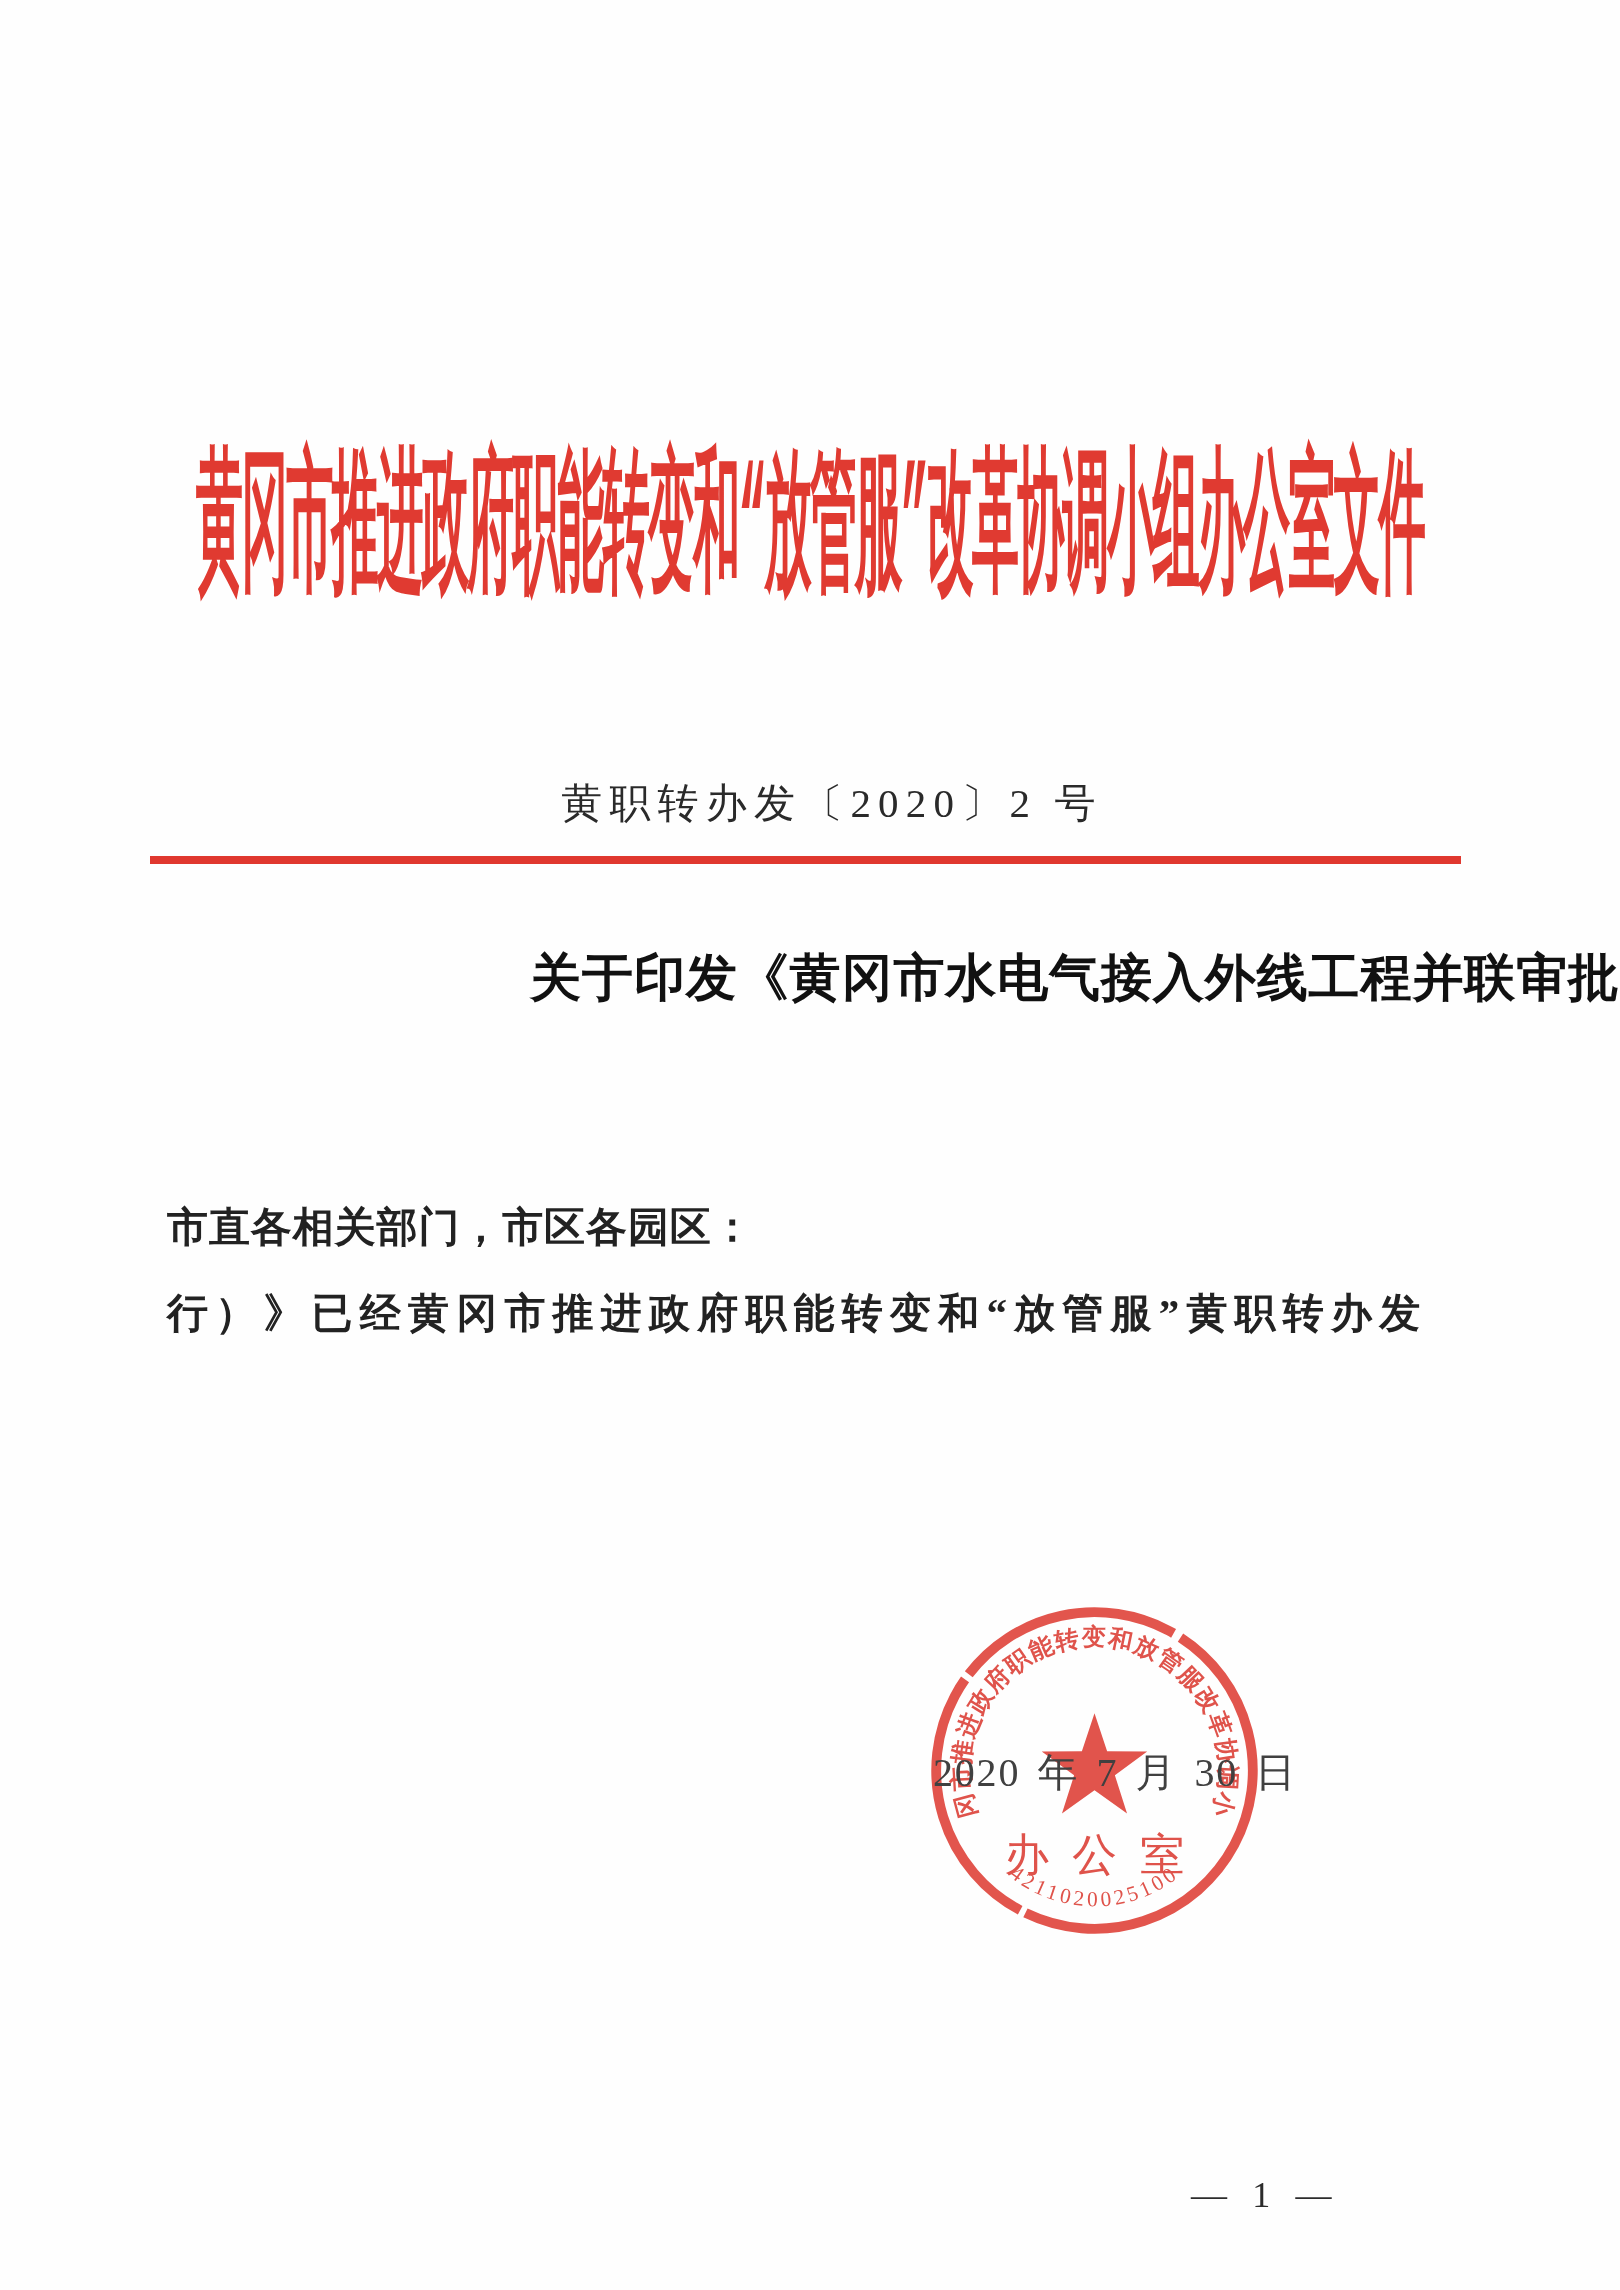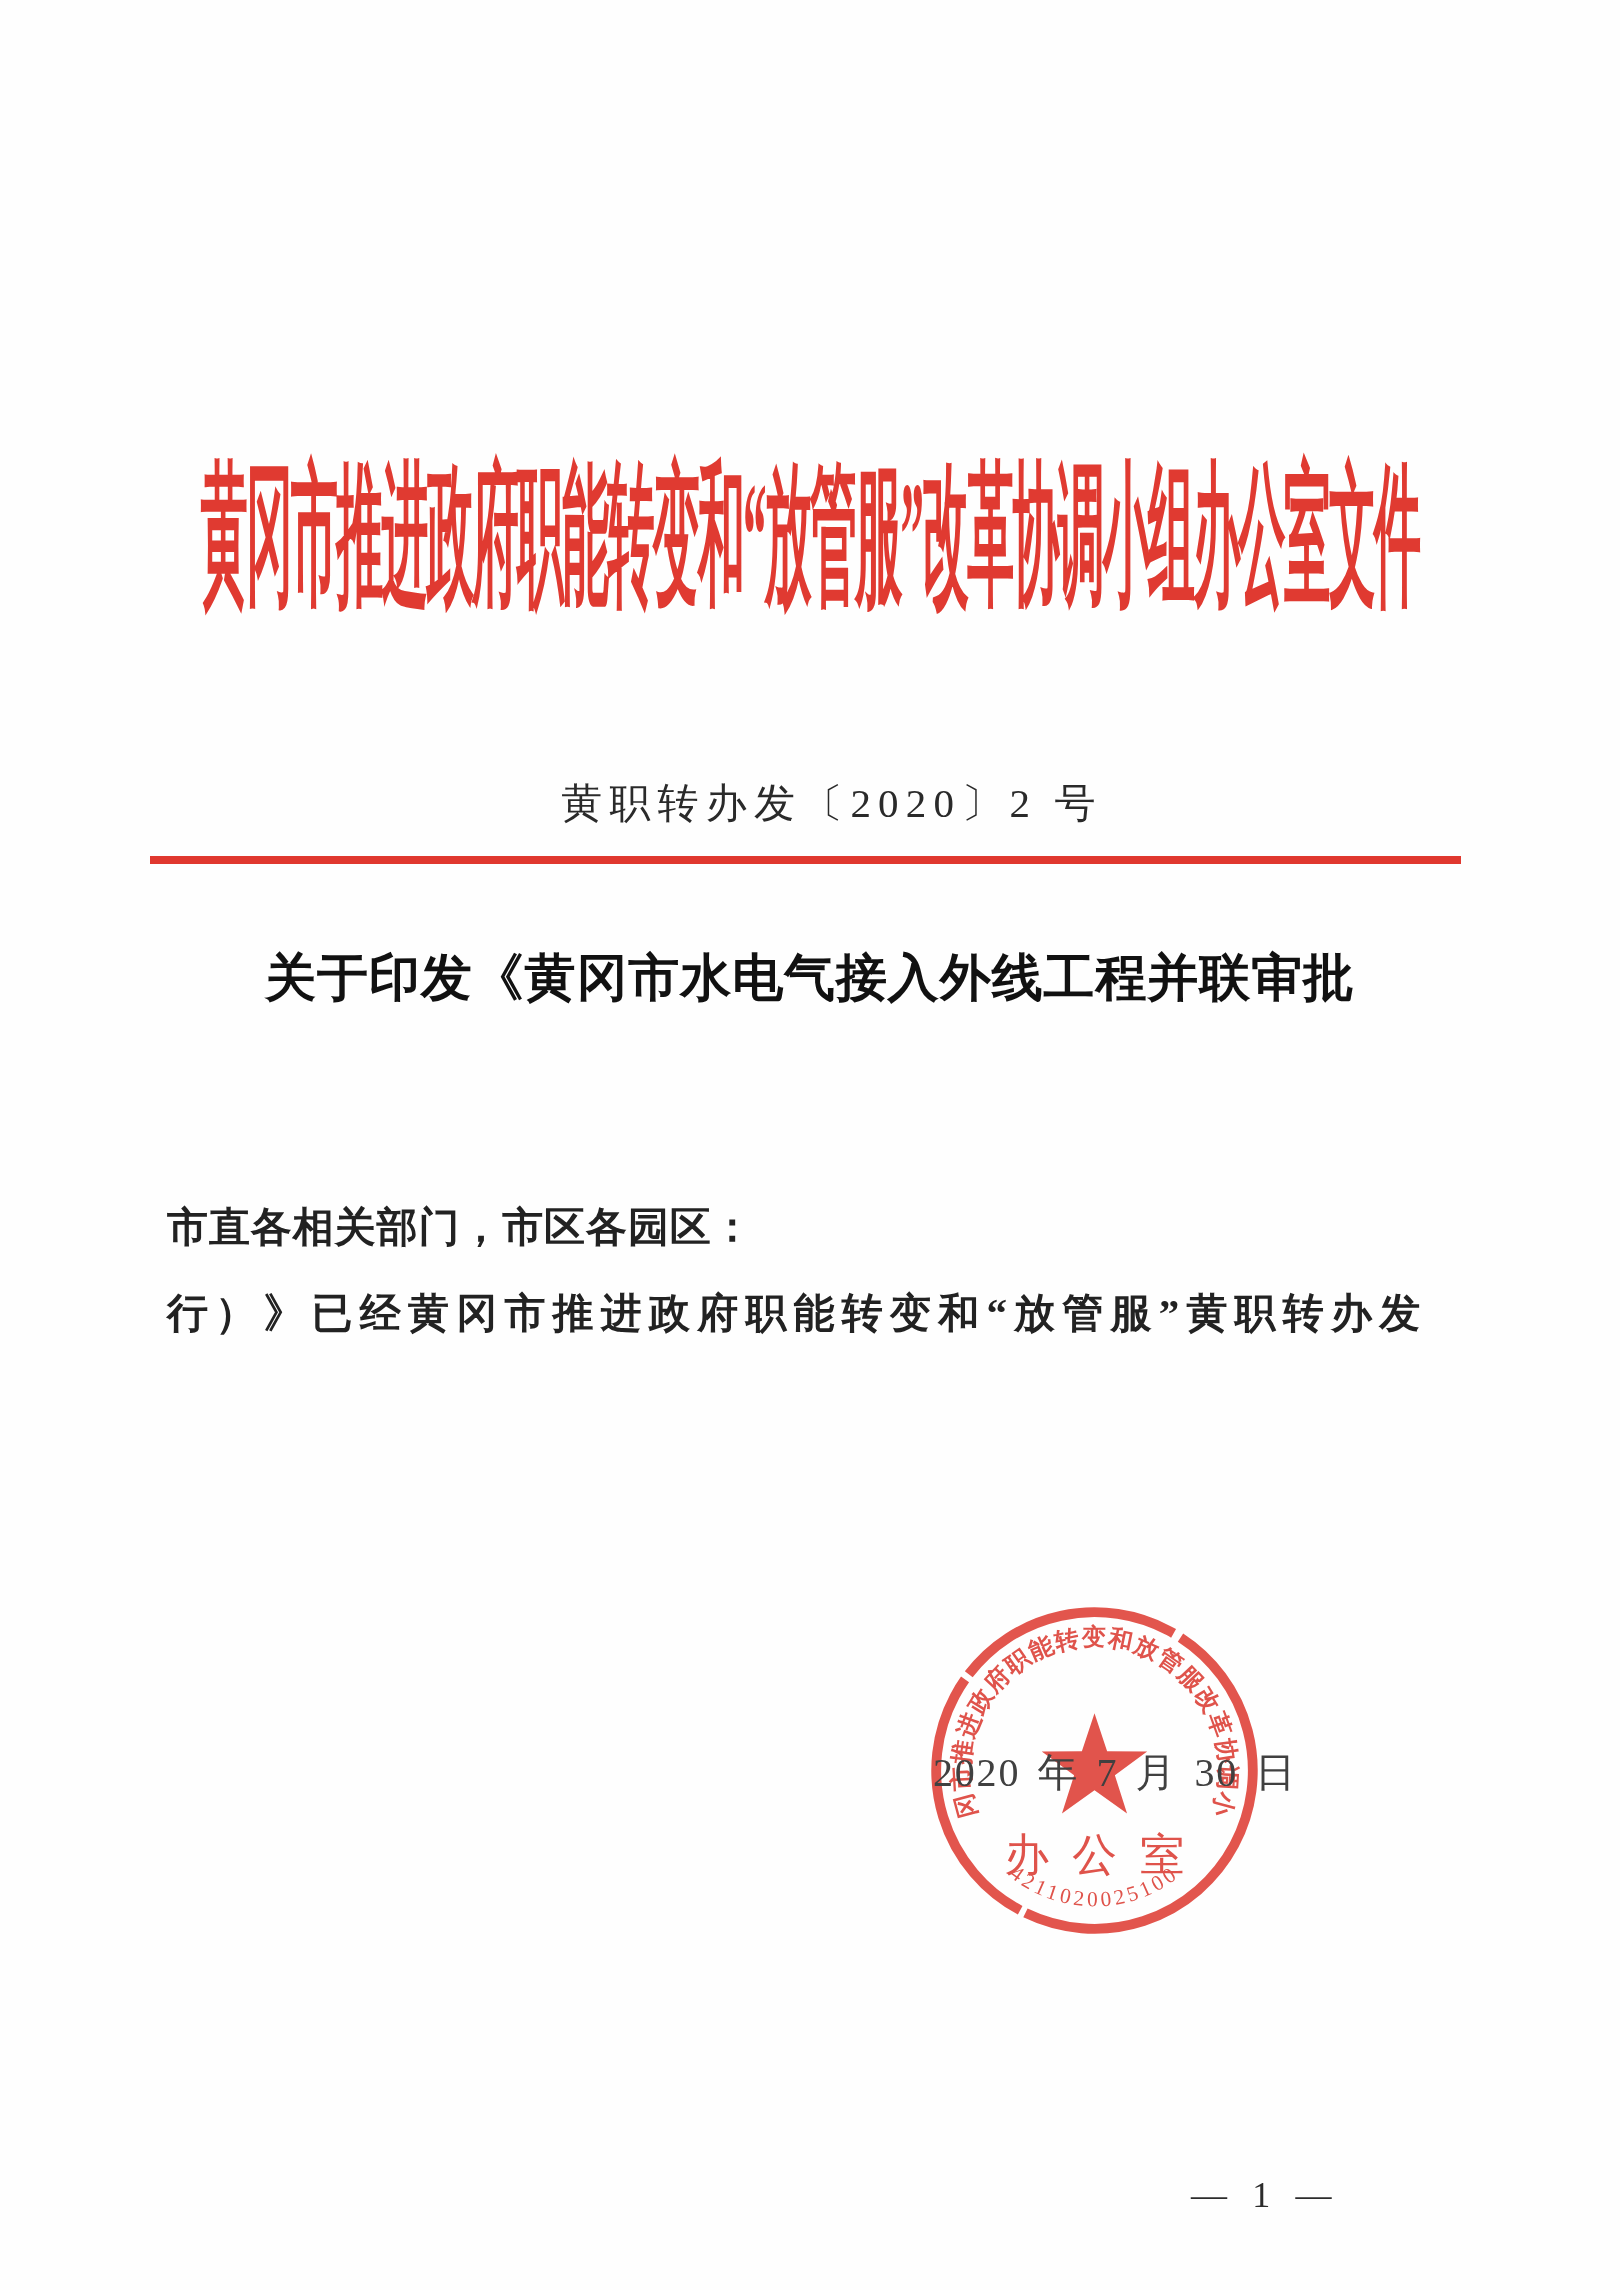--- a/index.html
+++ b/index.html
@@ -8,22 +8,22 @@
     font-family: "Liberation Serif", "DejaVu Serif", serif;
     width: 1620px; height: 2291px; position: relative; overflow: hidden;
   }
   .page {
     position: absolute; left: 0; top: 0; width: 1620px; height: 2291px;
     background: #fefefe;
   }
 
   
   .org-header {
-    position: absolute; left: 0; top: 460px; width: 100%; height: 152px;
-    display: flex; align-items: center; justify-content: center;
+    position: absolute; left: 0; top: 446px; width: 100%; height: 152px;
+    display: flex; align-items: center; justify-content: center; font-family: Liberation Mono, monospace;
   }
   .org-header .org-title {
     font-size: 47px; font-weight: bold; color: #e03a31;
     letter-spacing: -1.8px; white-space: nowrap;
     transform: scaleY(3.3); transform-origin: center center;
   }
 
   
   .doc-number {
     position: absolute; left: 0; top: 776px; width: 100%;
@@ -39,20 +39,21 @@
   }
 
   
   .doc-title {
     position: absolute; left: 0; top: 933px; width: 100%;
     text-align: center; color: #111;
   }
   .doc-title .title-line {
     font-size: 51px; font-weight: bold; line-height: 90px; letter-spacing: 0.9px;
     white-space: nowrap;
+    text-align: right;
   }
 
   
   .body-text {
     position: absolute; left: 167px; top: 1184px; width: 1299px; color: #222;
   }
   .body-line {
     font-size: 41px; line-height: 86px; white-space: nowrap; font-weight: bold;
   }
   .body-line.l1 { letter-spacing: 0.9px; }

